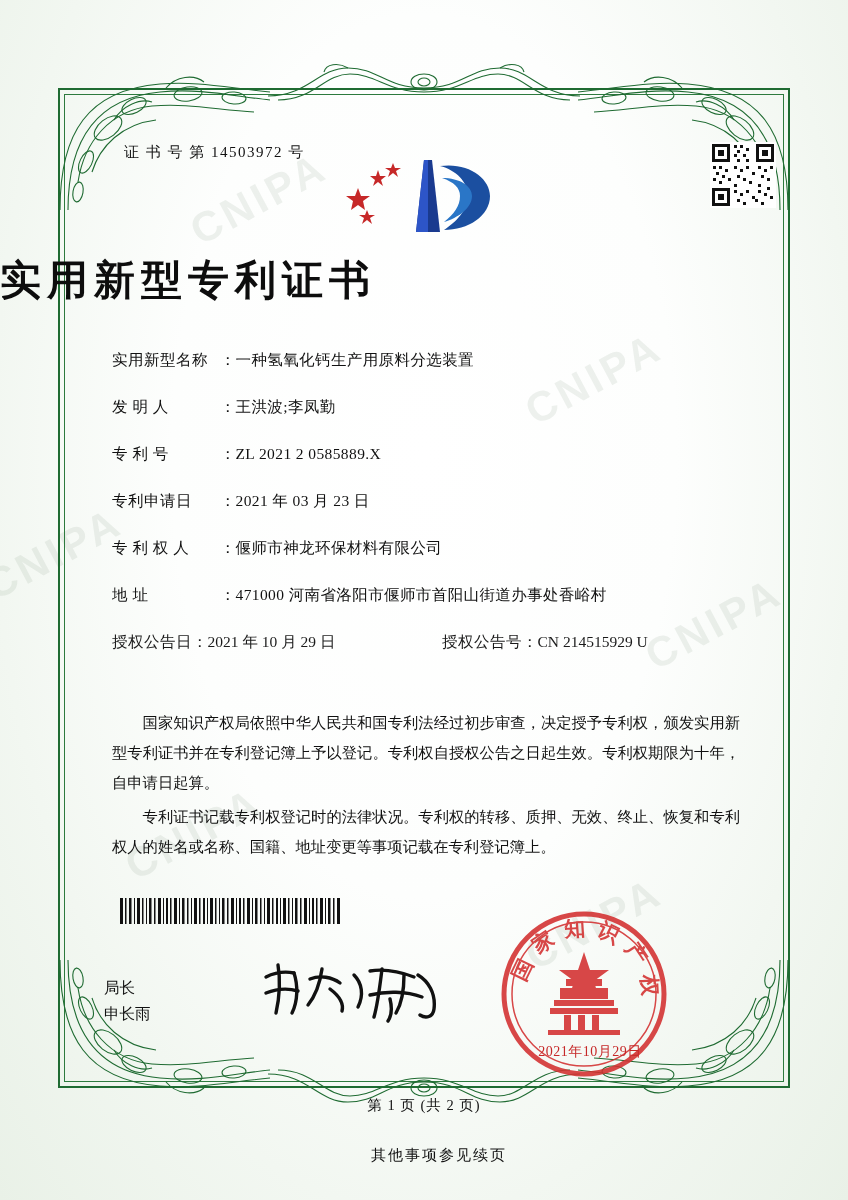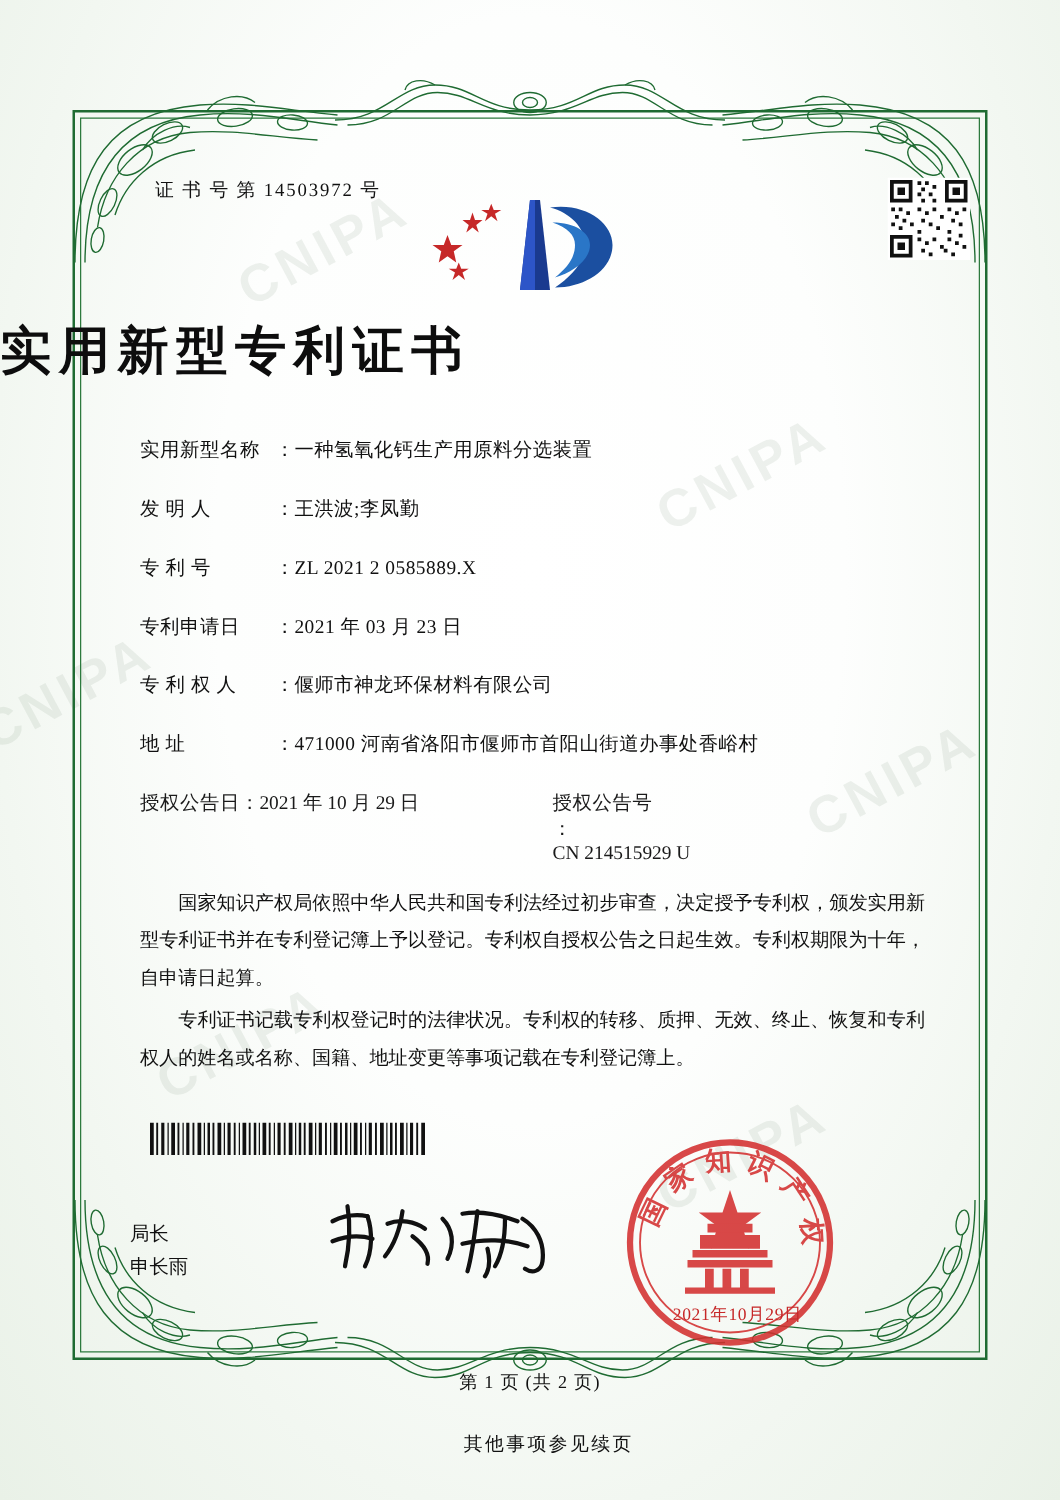--- a/index.html
+++ b/index.html
@@ -127,21 +127,21 @@
   .flabel {
     width: 108px;
     flex: 0 0 108px;
     letter-spacing: 0.5px;
   }
   .fcolon { flex: 0 0 10px; }
   .fvalue { flex: 1; letter-spacing: 0.4px; }
 
   .frow-dual { display: flex; align-items: baseline; font-size: 15.5px; margin-bottom: 26px; }
   .dual-left { display: flex; align-items: baseline; width: 330px; }
-  .dual-right { display: flex; align-items: baseline; flex-direction: column; }
+  .dual-right { display: flex; align-items: baseline; }
   .dual-label { letter-spacing: 0.5px; }
 
   
   .paras {
     position: absolute;
     left: 112px;
     top: 694px;
     width: 628px;
     font-size: 15.3px;
     line-height: 30px;

